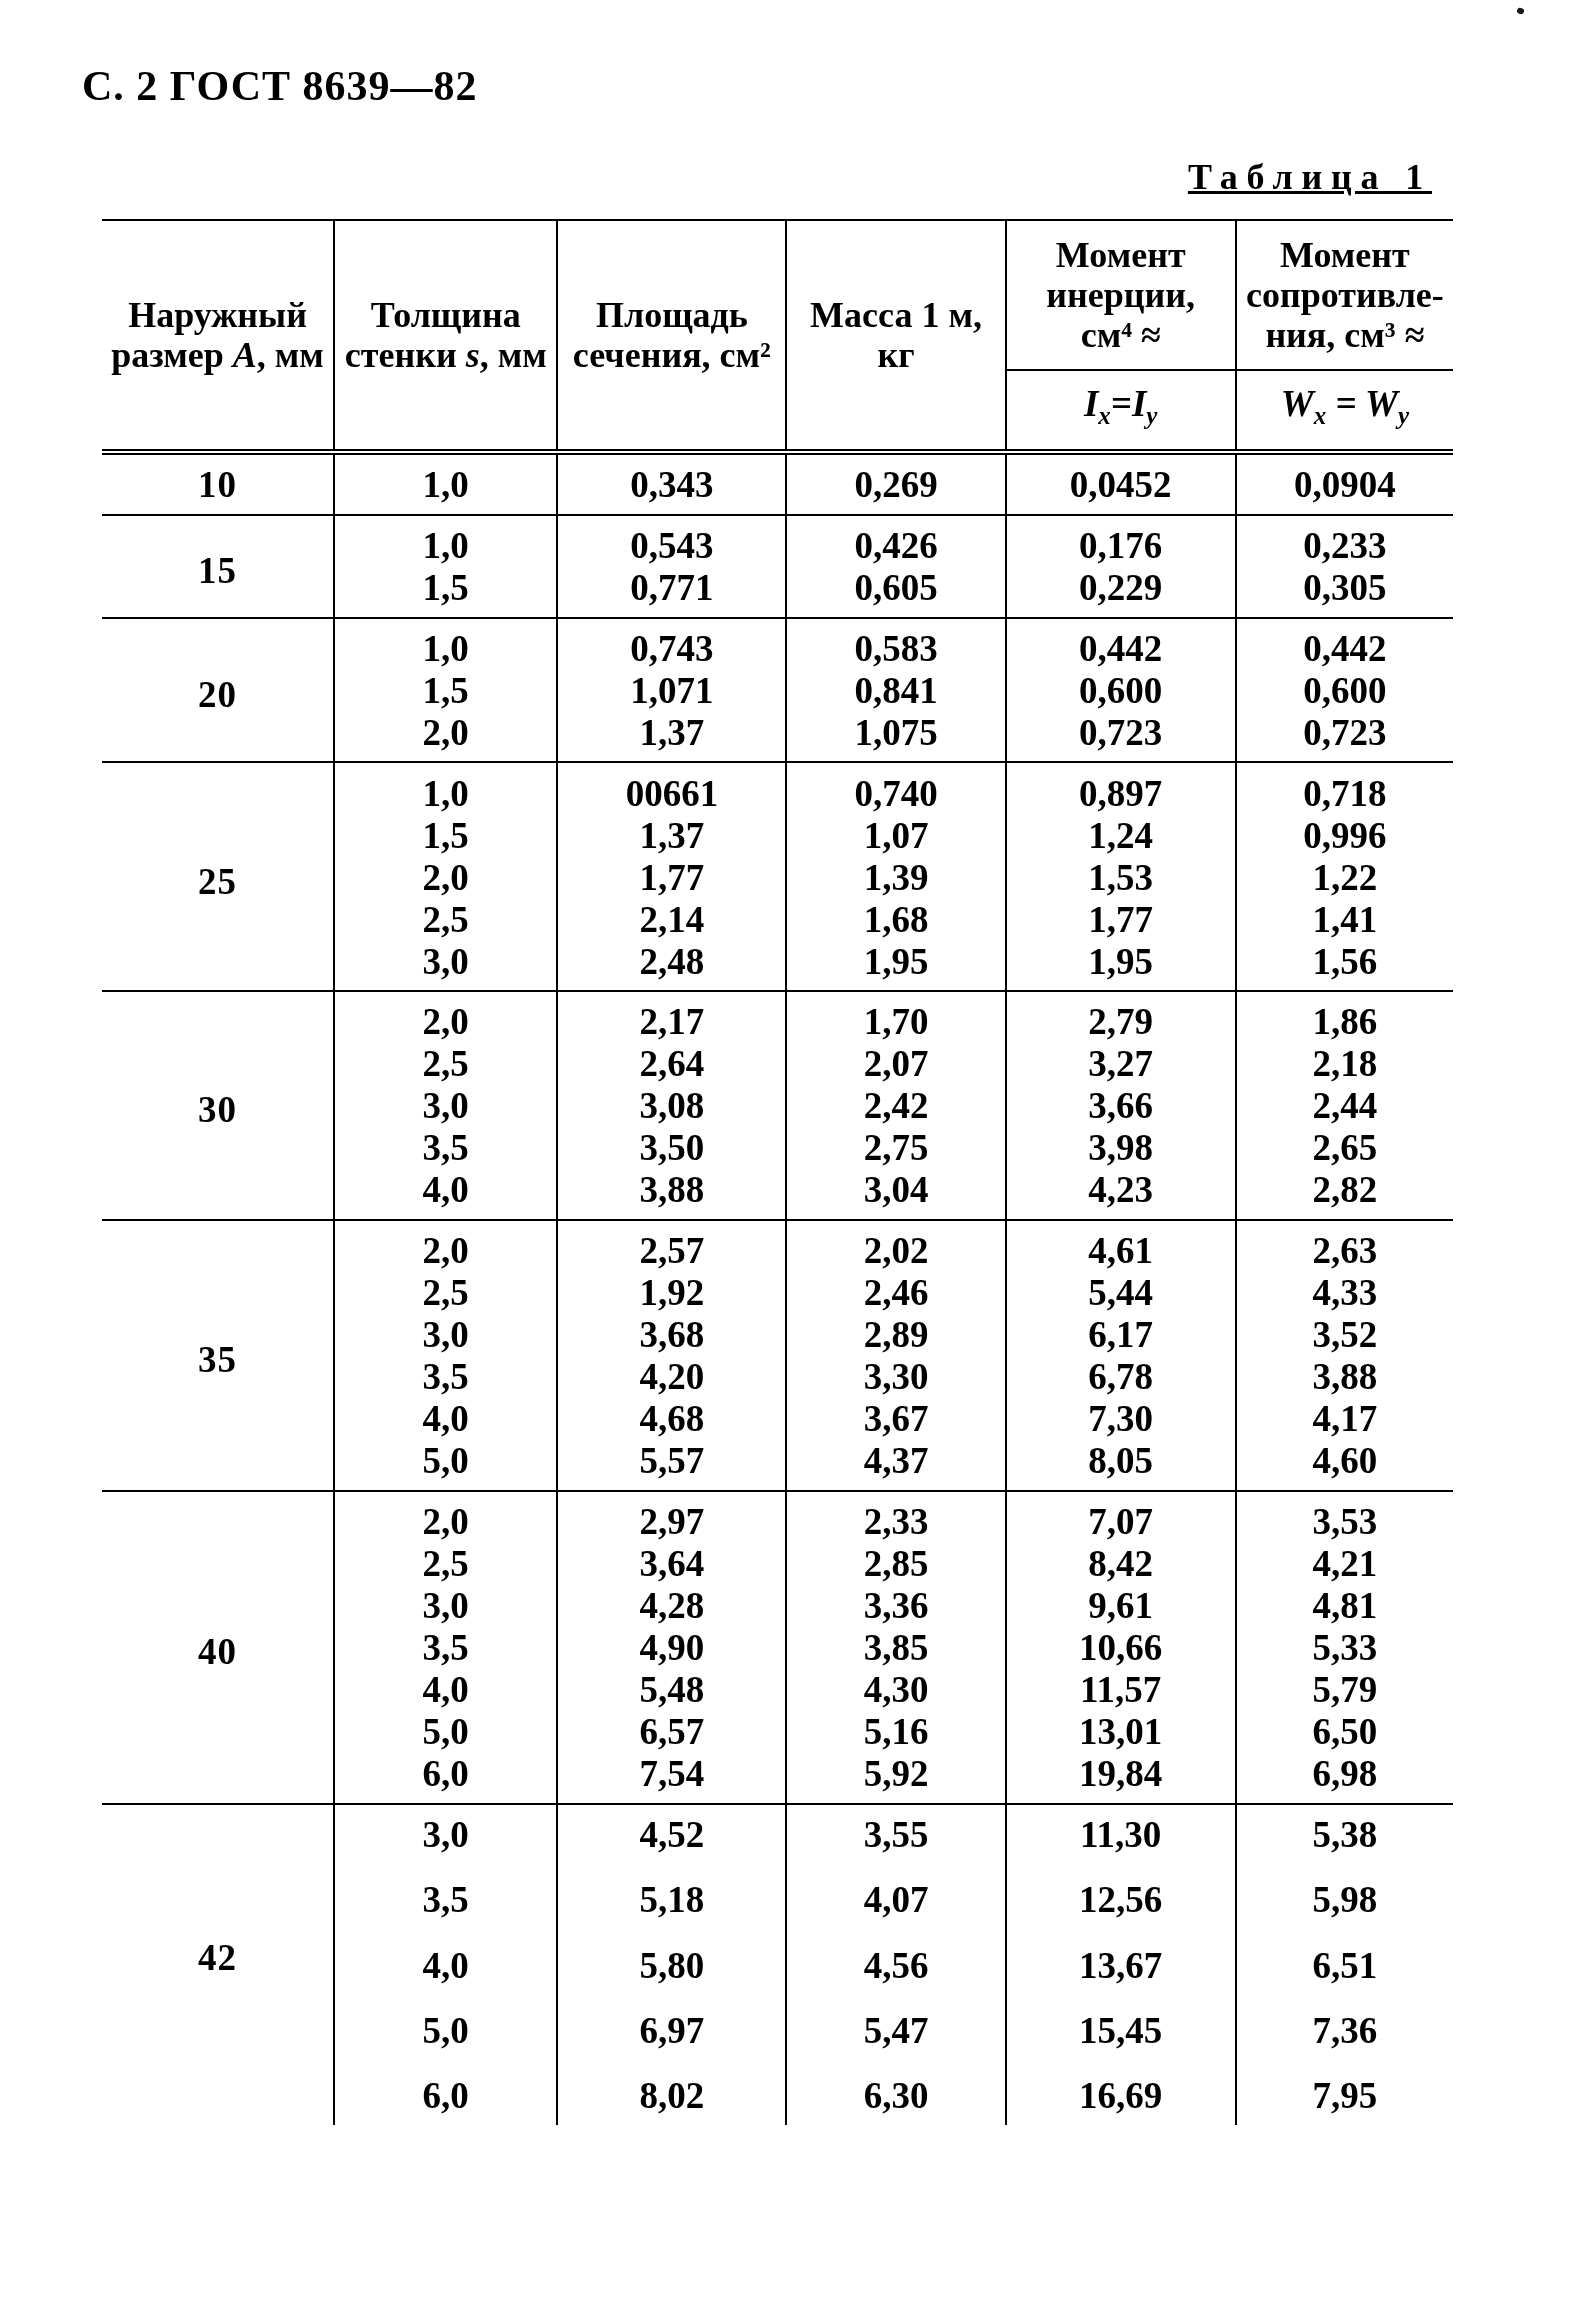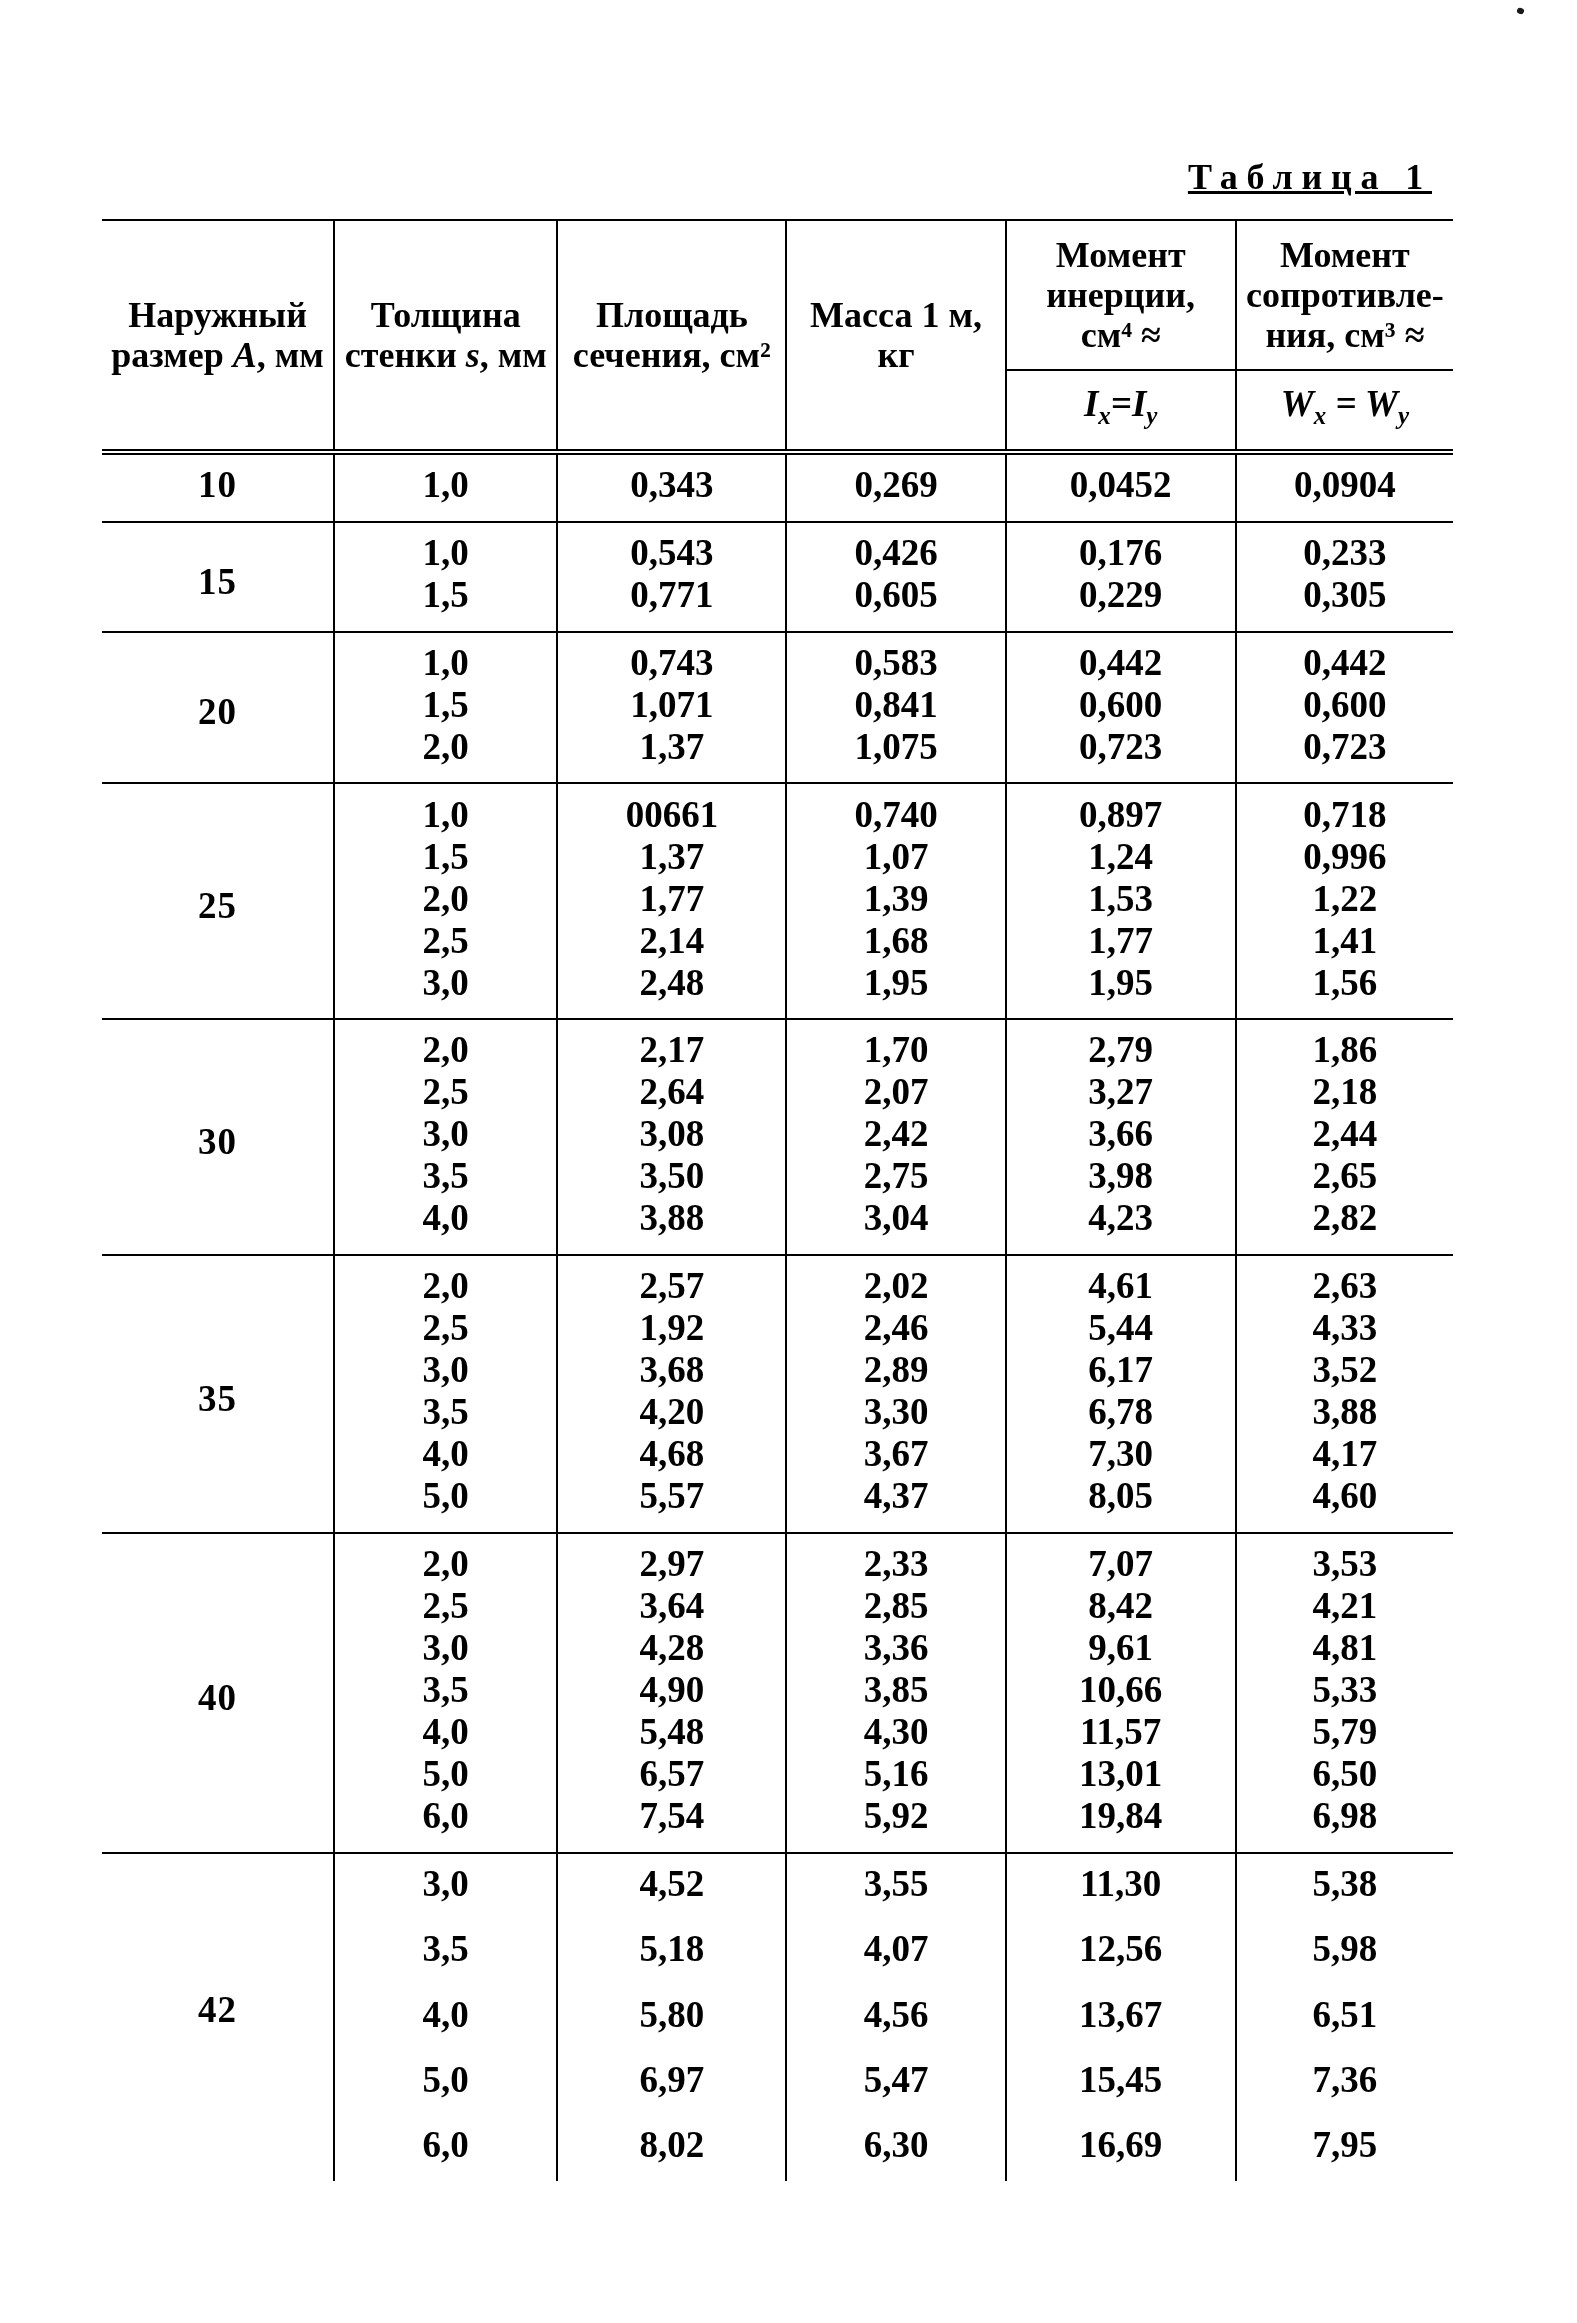--- a/index.html
+++ b/index.html
@@ -41,29 +41,30 @@
   thead th.has-sub{height:148px;border-bottom:2px solid #000;}
   thead th.sub{
     height:78px;border-bottom:6.8px double #000;
     font-size:37px;font-style:italic;font-weight:bold;
   }
   thead th.sub sub{font-size:25px;}
   
   tbody{border-top:2px solid #000;}
   tbody td{font-size:37px;height:42px;vertical-align:middle;line-height:1;}
   tbody tr:first-child td{padding-top:8.8px;}
-  tbody tr:last-child td{padding-bottom:15px;margin-top:44px;}
+  tbody tr:last-child td{padding-bottom:8px;margin-top:44px;}
   tbody td.size{letter-spacing:1px;}
   tbody.last td{padding-bottom:23.4px;}
 </style>
 </head>
 <body>
 
 <div class="page">
   <div class="speck"></div>
+  <div class="page-header">С. 2 ГОСТ 8639—82</div>
   <div class="table-caption">Таблица 1</div>
 
   <table class="gost" id="gost-table">
     <colgroup>
       <col style="width:232px">
         <col style="width:223px">
         <col style="width:229px">
       <col style="width:219px">
         <col style="width:230px">
         <col style="width:217px">

